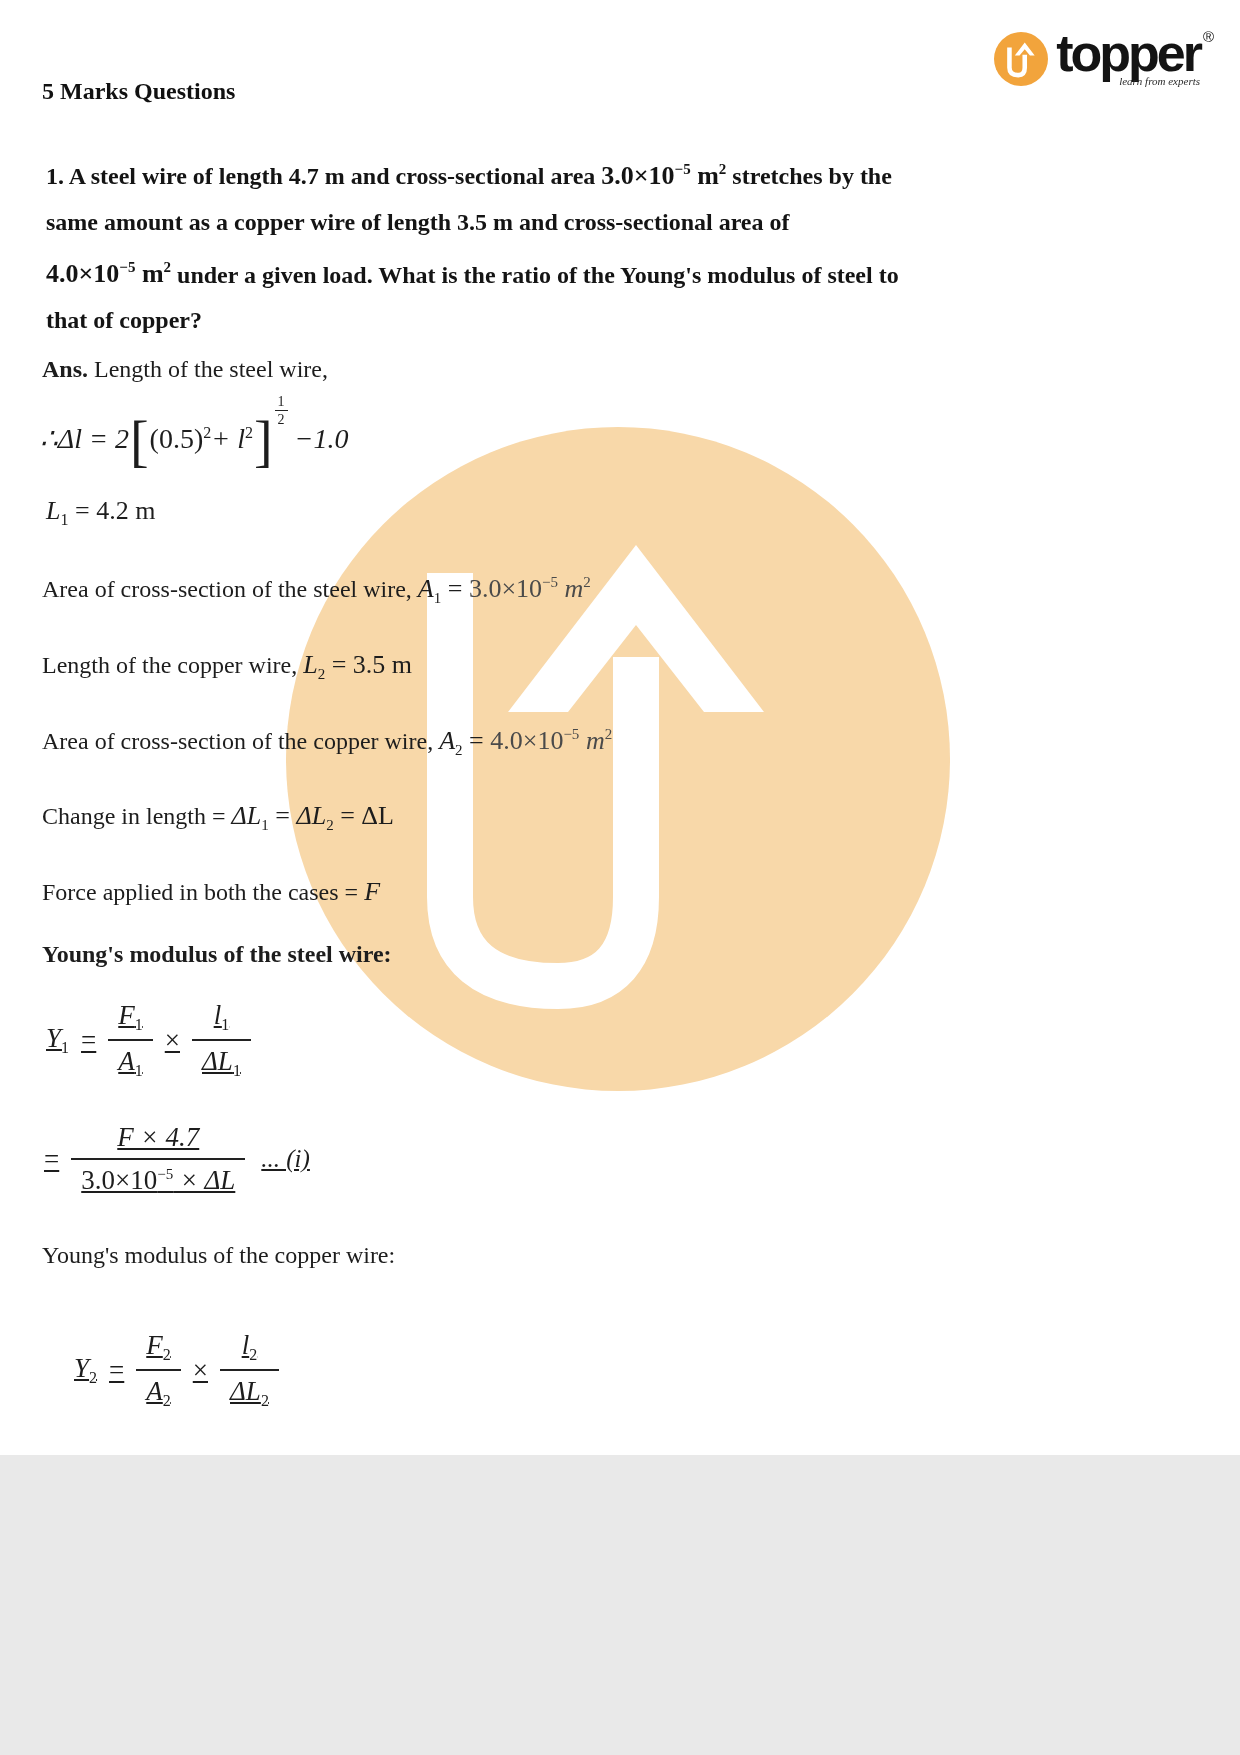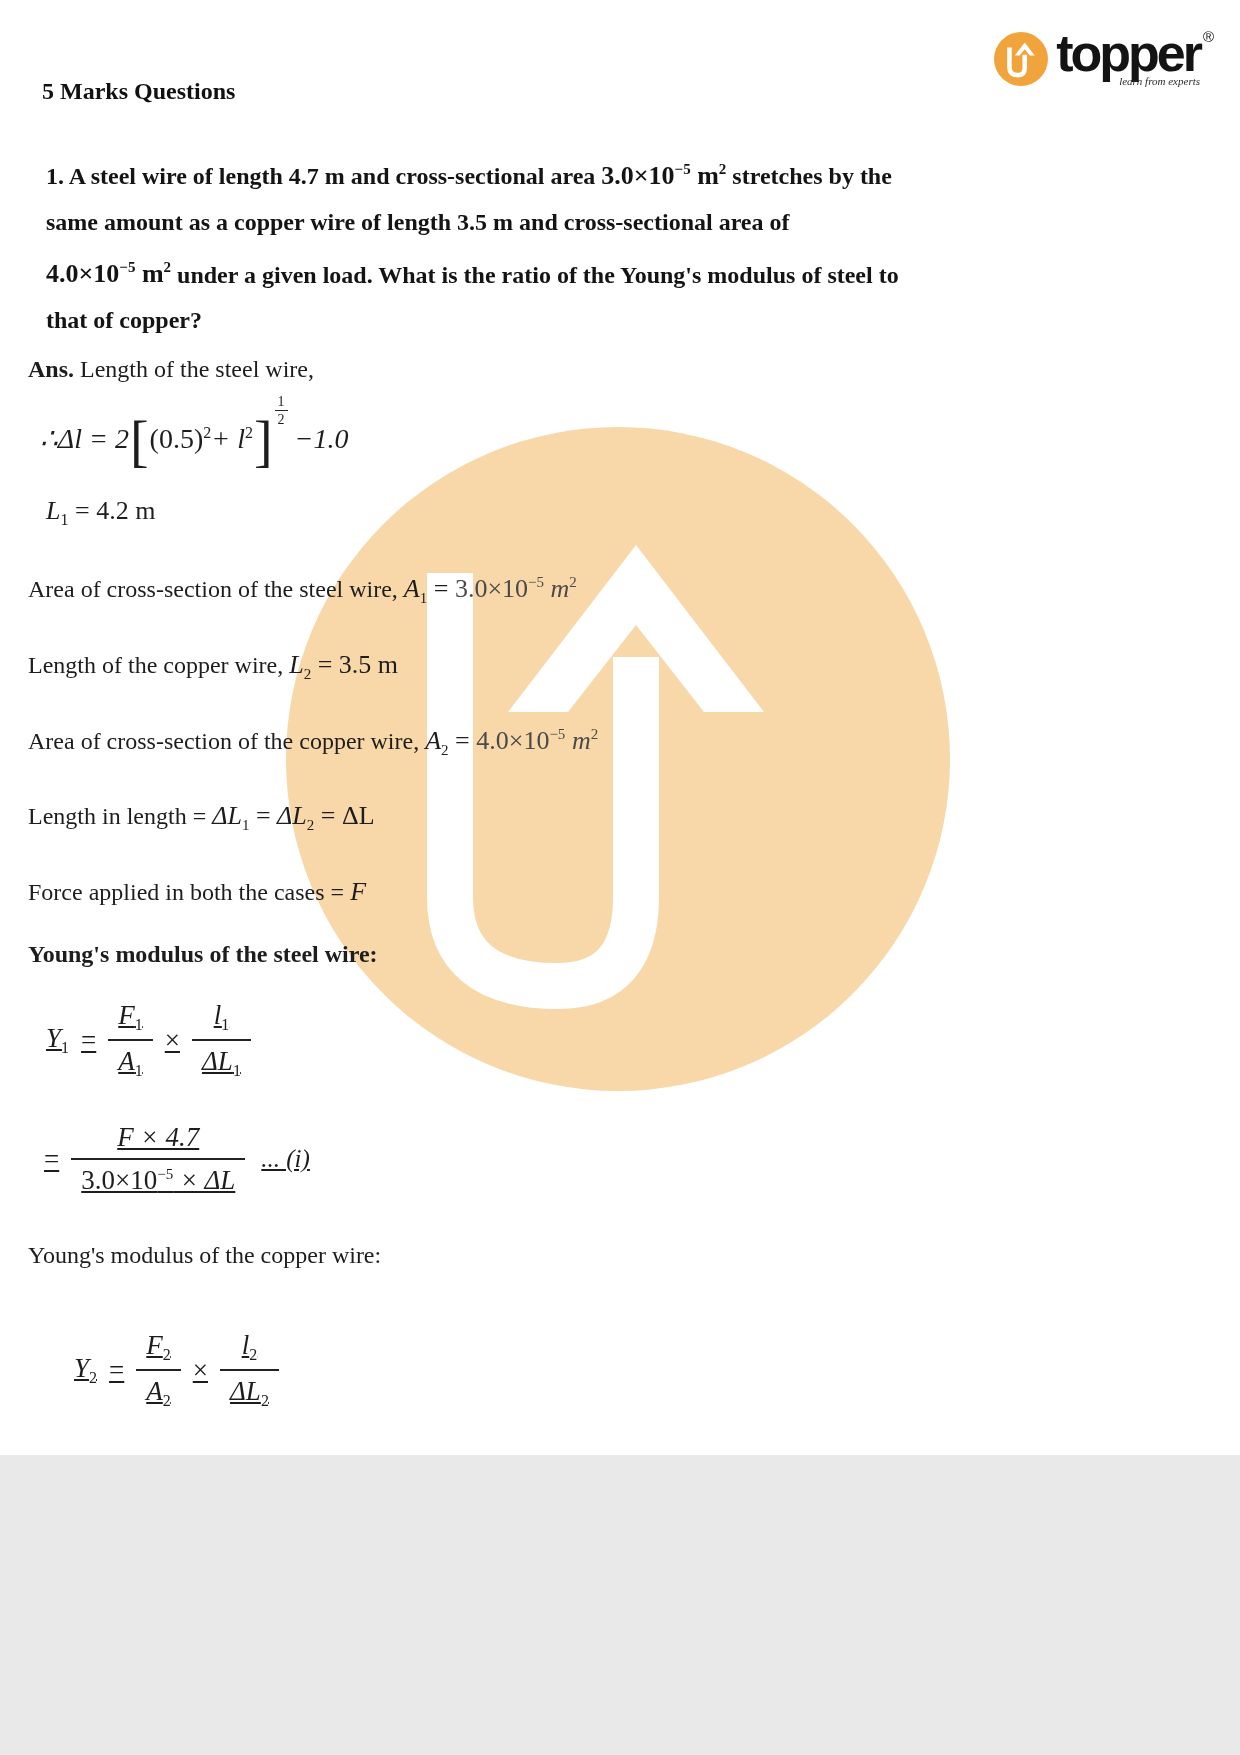--- a/index.html
+++ b/index.html
@@ -17,21 +17,21 @@
   .brand{font-family:"Liberation Sans",sans-serif;font-weight:bold;font-size:52px;line-height:1.05;
          letter-spacing:-3px;color:#141414;}
   .reg{font-size:15px;margin-top:2px;margin-left:3px;color:#141414;font-family:"Liberation Sans",sans-serif;}
   .tagline{font-style:italic;font-size:11px;color:#2a2a2a;text-align:right;margin-top:-6px;padding-right:14px;
            font-family:"Liberation Serif",serif;}
   
   .heading{left:42px;top:78px;font-size:24px;font-weight:bold;margin:0;color:#111;}
   .question{left:42px;top:142px;width:1030px;font-size:24px;font-weight:bold;line-height:46px;margin:4px;color:#141414;}
   .qmath{font-size:26px;white-space:nowrap;}
   .qmath sup{font-size:15px;}
-  .line{left:28px;font-size:24px;margin:0;color:#1d1d1d;white-space:nowrap;}
+  .line{left:42px;font-size:24px;margin:0;color:#1d1d1d;white-space:nowrap;}
   .line sub{font-size:15px;}
   .line sup{font-size:15px;}
   .mathpart{font-size:26px;}
   .mathpart i{font-style:italic;}
   .dim{color:#4a4a4a;}
   
   .formula{font-size:28px;color:#1d1d1d;white-space:nowrap;}
   .formula .it{font-style:italic;}
   .formula sup{font-size:16px;}
   .formula sub{font-size:16px;}
@@ -111,21 +111,21 @@
       <span>Length of the copper wire,</span>
       <span class="mathpart"><i>L</i><sub>2</sub> <span>= 3.5 m</span></span>
     </p>
 
     <p class="line abs" style="top:726px;">
       <span>Area of cross-section of the copper wire,</span>
       <span class="mathpart"><i>A</i><sub>2</sub> <span>=</span> <span class="dim">4.0×10</span><sup class="dim">−5</sup> <i class="dim">m</i><sup class="dim">2</sup></span>
     </p>
 
     <p class="line abs" style="top:801px;">
-      <span>Length in length =</span>
+      <span>Change in length =</span>
       <span class="mathpart"><i>ΔL</i><sub>1</sub> <span>=</span> <i>ΔL</i><sub>2</sub> <span>= ΔL</span></span>
     </p>
 
     <p class="line abs" style="top:877px;">
       <span>Force applied in both the cases =</span>
       <span class="mathpart"><i>F</i></span>
     </p>
 
     <p class="line abs" style="top:941px;font-weight:bold;">Young's modulus of the steel wire:</p>
 

